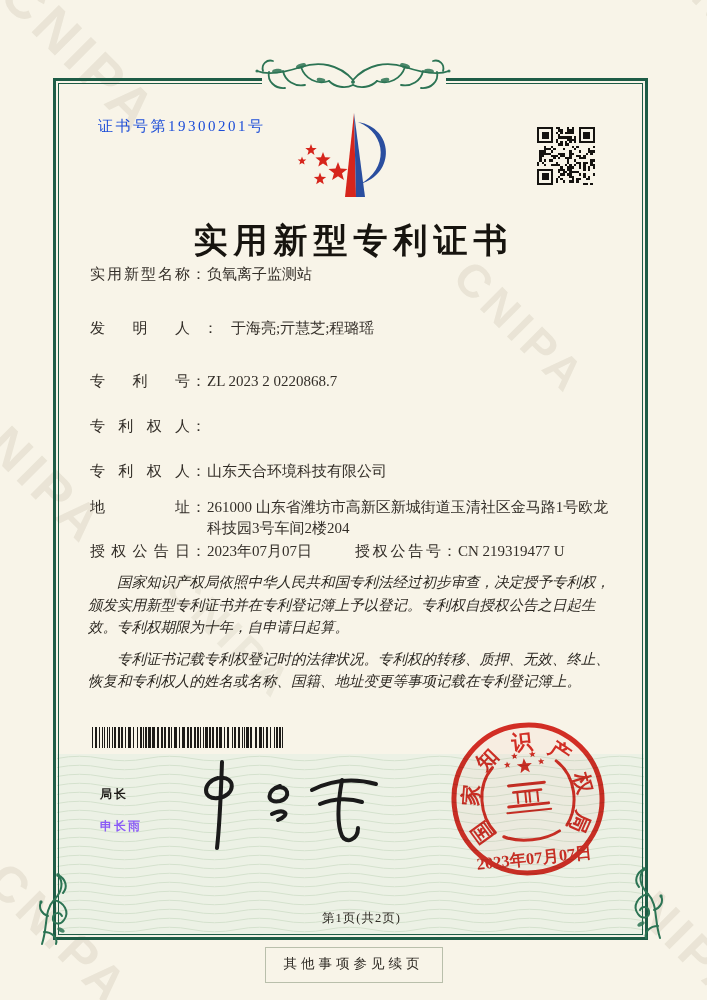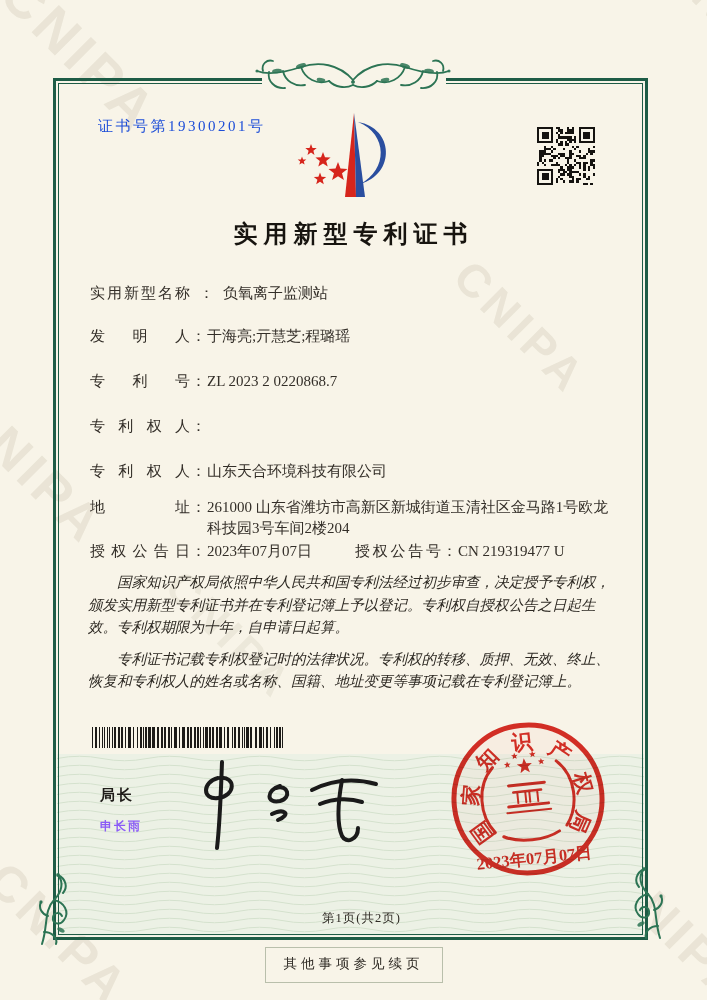--- a/index.html
+++ b/index.html
@@ -22,39 +22,39 @@
   .orn-mask{position:absolute;left:262px;top:72px;width:184px;height:14px;background:#f8f4e8;}
   .ornament-top{position:absolute;left:253px;top:56px;width:200px;height:44px;}
   .corner-orn{position:absolute;width:62px;height:74px;}
   .corner-left{left:34px;top:872px;}
   .corner-right{left:606px;top:866px;}
   
   .cert-no{position:absolute;left:98px;top:117px;font-size:15px;letter-spacing:2.5px;color:#1d4ed8;}
   .logo{position:absolute;left:291px;top:109px;width:120px;height:98px;}
   .qr{position:absolute;left:537px;top:127px;width:58px;height:58px;}
   .title{position:absolute;left:0;width:707px;top:218px;text-align:center;
-    font-size:24px;font-weight:700;letter-spacing:6px;color:#17140f;}
+    font-size:34px;font-weight:700;letter-spacing:6px;color:#17140f;}
   
   .frow{position:absolute;left:90px;width:528px;display:flex;font-size:15px;line-height:21px;color:#332e28;}
   .flabel{flex:none;width:100px;text-align:justify;text-align-last:justify;-moz-text-align-last:justify;}
   .flabel2{flex:none;width:86px;text-align:justify;text-align-last:justify;}
   .fcolon{flex:none;width:17px;text-align:center;}
   .fvalue{flex:1;}
   .fvalue-fixed{flex:none;width:148px;}
   
   .paras{position:absolute;left:88px;top:571px;width:534px;font-size:14.5px;line-height:22.5px;
     font-style:italic;color:#2c2822;}
   .paras p{margin:0 0 9px 0;text-indent:2em;}
   
   .barcode{position:absolute;left:92px;top:727px;width:196px;height:21px;}
   
   .band{position:absolute;left:57px;top:754px;width:587px;height:182px;}
   
   .sig-title{position:absolute;left:100px;top:786px;font-family:"Liberation Sans","DejaVu Sans",sans-serif;
-    font-size:15px;font-weight:600;letter-spacing:2px;color:#1f1d19;}
+    font-size:12px;font-weight:600;letter-spacing:2px;color:#1f1d19;}
   .sig-name{position:absolute;left:100px;top:818px;font-family:Liberation Mono, monospace;
     font-size:12px;font-weight:600;letter-spacing:2px;color:#8b5cf6;}
   .signature-svg{position:absolute;left:192px;top:756px;width:200px;height:100px;}
   
   .seal{position:absolute;left:440px;top:706px;width:176px;height:186px;
     transform:rotate(-6deg);mix-blend-mode:multiply;opacity:.95;}
   #seal-chars text{fill:#d6251c;font-size:21px;font-weight:700;font-family:"Liberation Serif",serif;}
   .seal-date{fill:#d6251c;font-size:16.5px;font-weight:700;font-family:"Liberation Serif",serif;}
   
   .page-info{position:absolute;left:0;width:707px;top:910px;text-align:center;font-size:12.5px;color:#2e2a24;letter-spacing:1px;margin-left:8px;}
@@ -328,26 +328,26 @@
       <rect x="14" y="23" width="1" height="1" fill="#151310"></rect>
       <rect x="15" y="23" width="1" height="1" fill="#151310"></rect>
       <rect x="17" y="23" width="1" height="1" fill="#151310"></rect>
       <rect x="20" y="24" width="1" height="1" fill="#151310"></rect>
       <rect x="21" y="24" width="1" height="1" fill="#151310"></rect>
       <rect x="23" y="24" width="1" height="1" fill="#151310"></rect>
     </svg>
 
   <div class="title">实用新型专利证书</div>
 
-  <div class="frow" style="top:283px;gap:8px;">
+  <div class="frow" style="top:264px;">
     <span class="flabel">实用新型名称</span>
       <span class="fcolon">：</span>
     <span class="fvalue">负氧离子监测站</span>
   </div>
-  <div class="frow" style="top:326px;">
+  <div class="frow" style="top:318px;gap:12px;">
     <span class="flabel">发明人</span>
       <span class="fcolon">：</span>
     <span class="fvalue">于海亮;亓慧芝;程璐瑶</span>
   </div>
   <div class="frow" style="top:371px;">
     <span class="flabel">专利号</span>
       <span class="fcolon">：</span>
     <span class="fvalue">ZL 2023 2 0220868.7</span>
   </div>
   <div class="frow" style="top:416px;">

